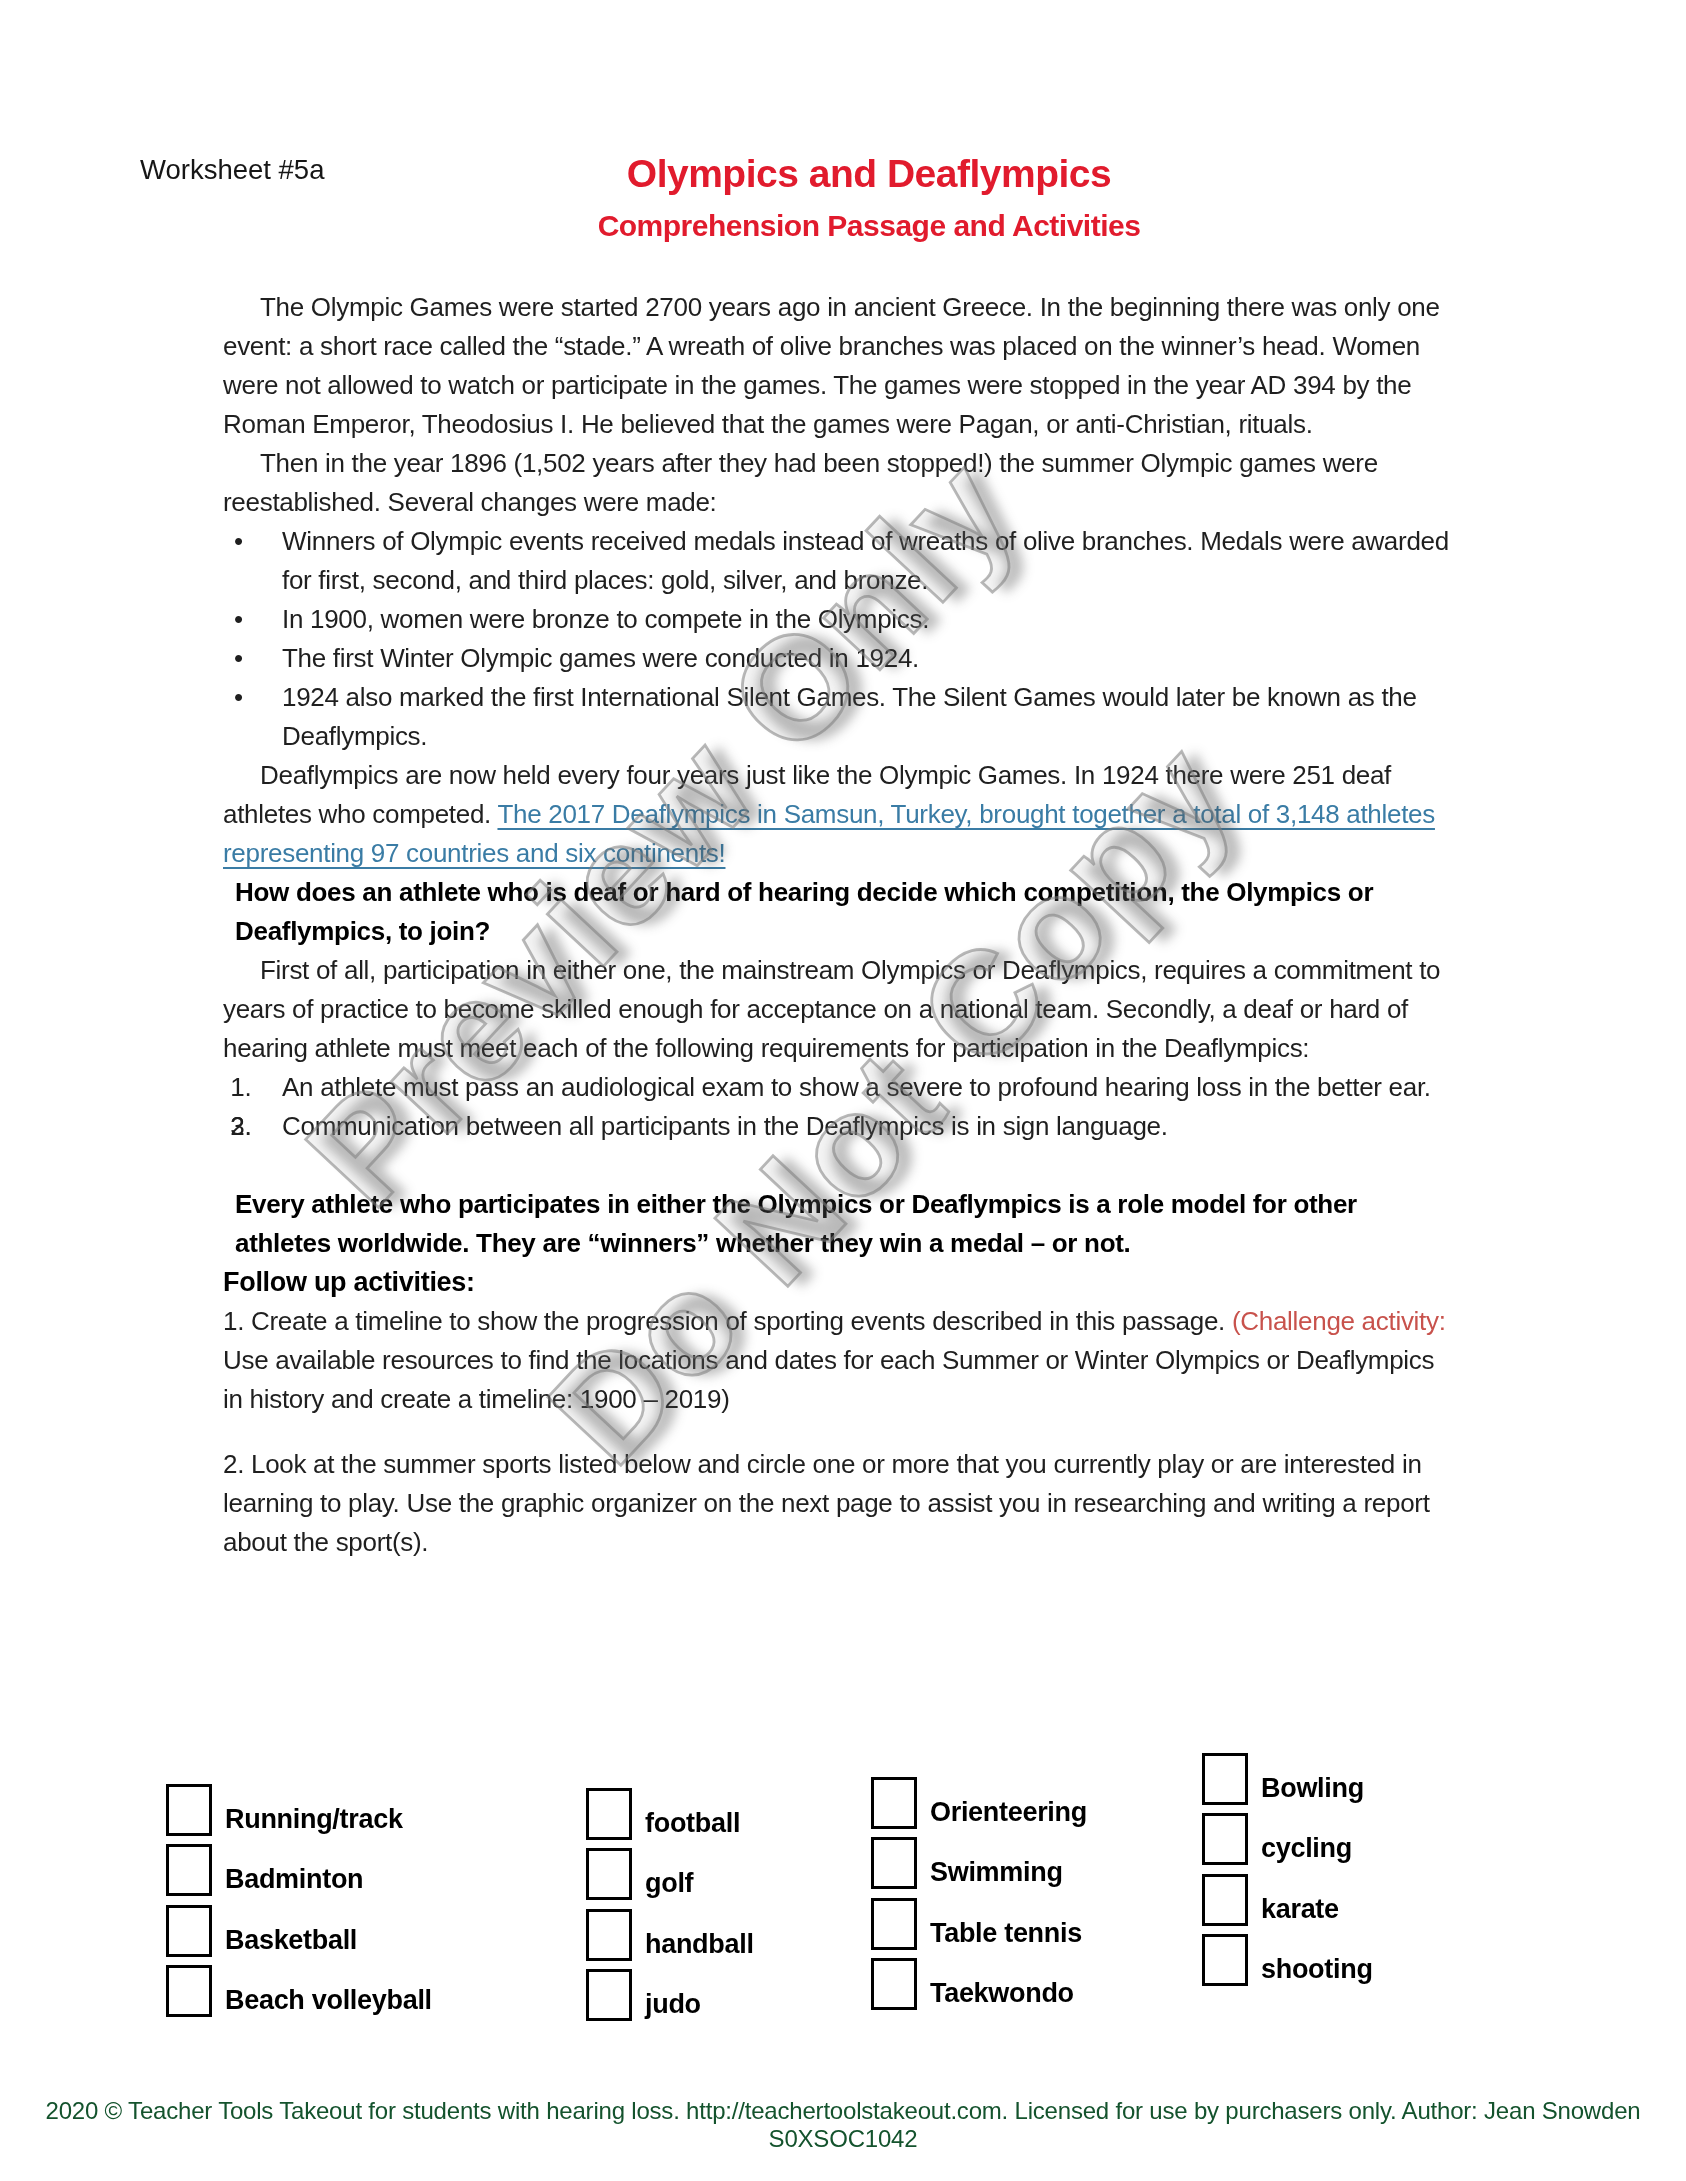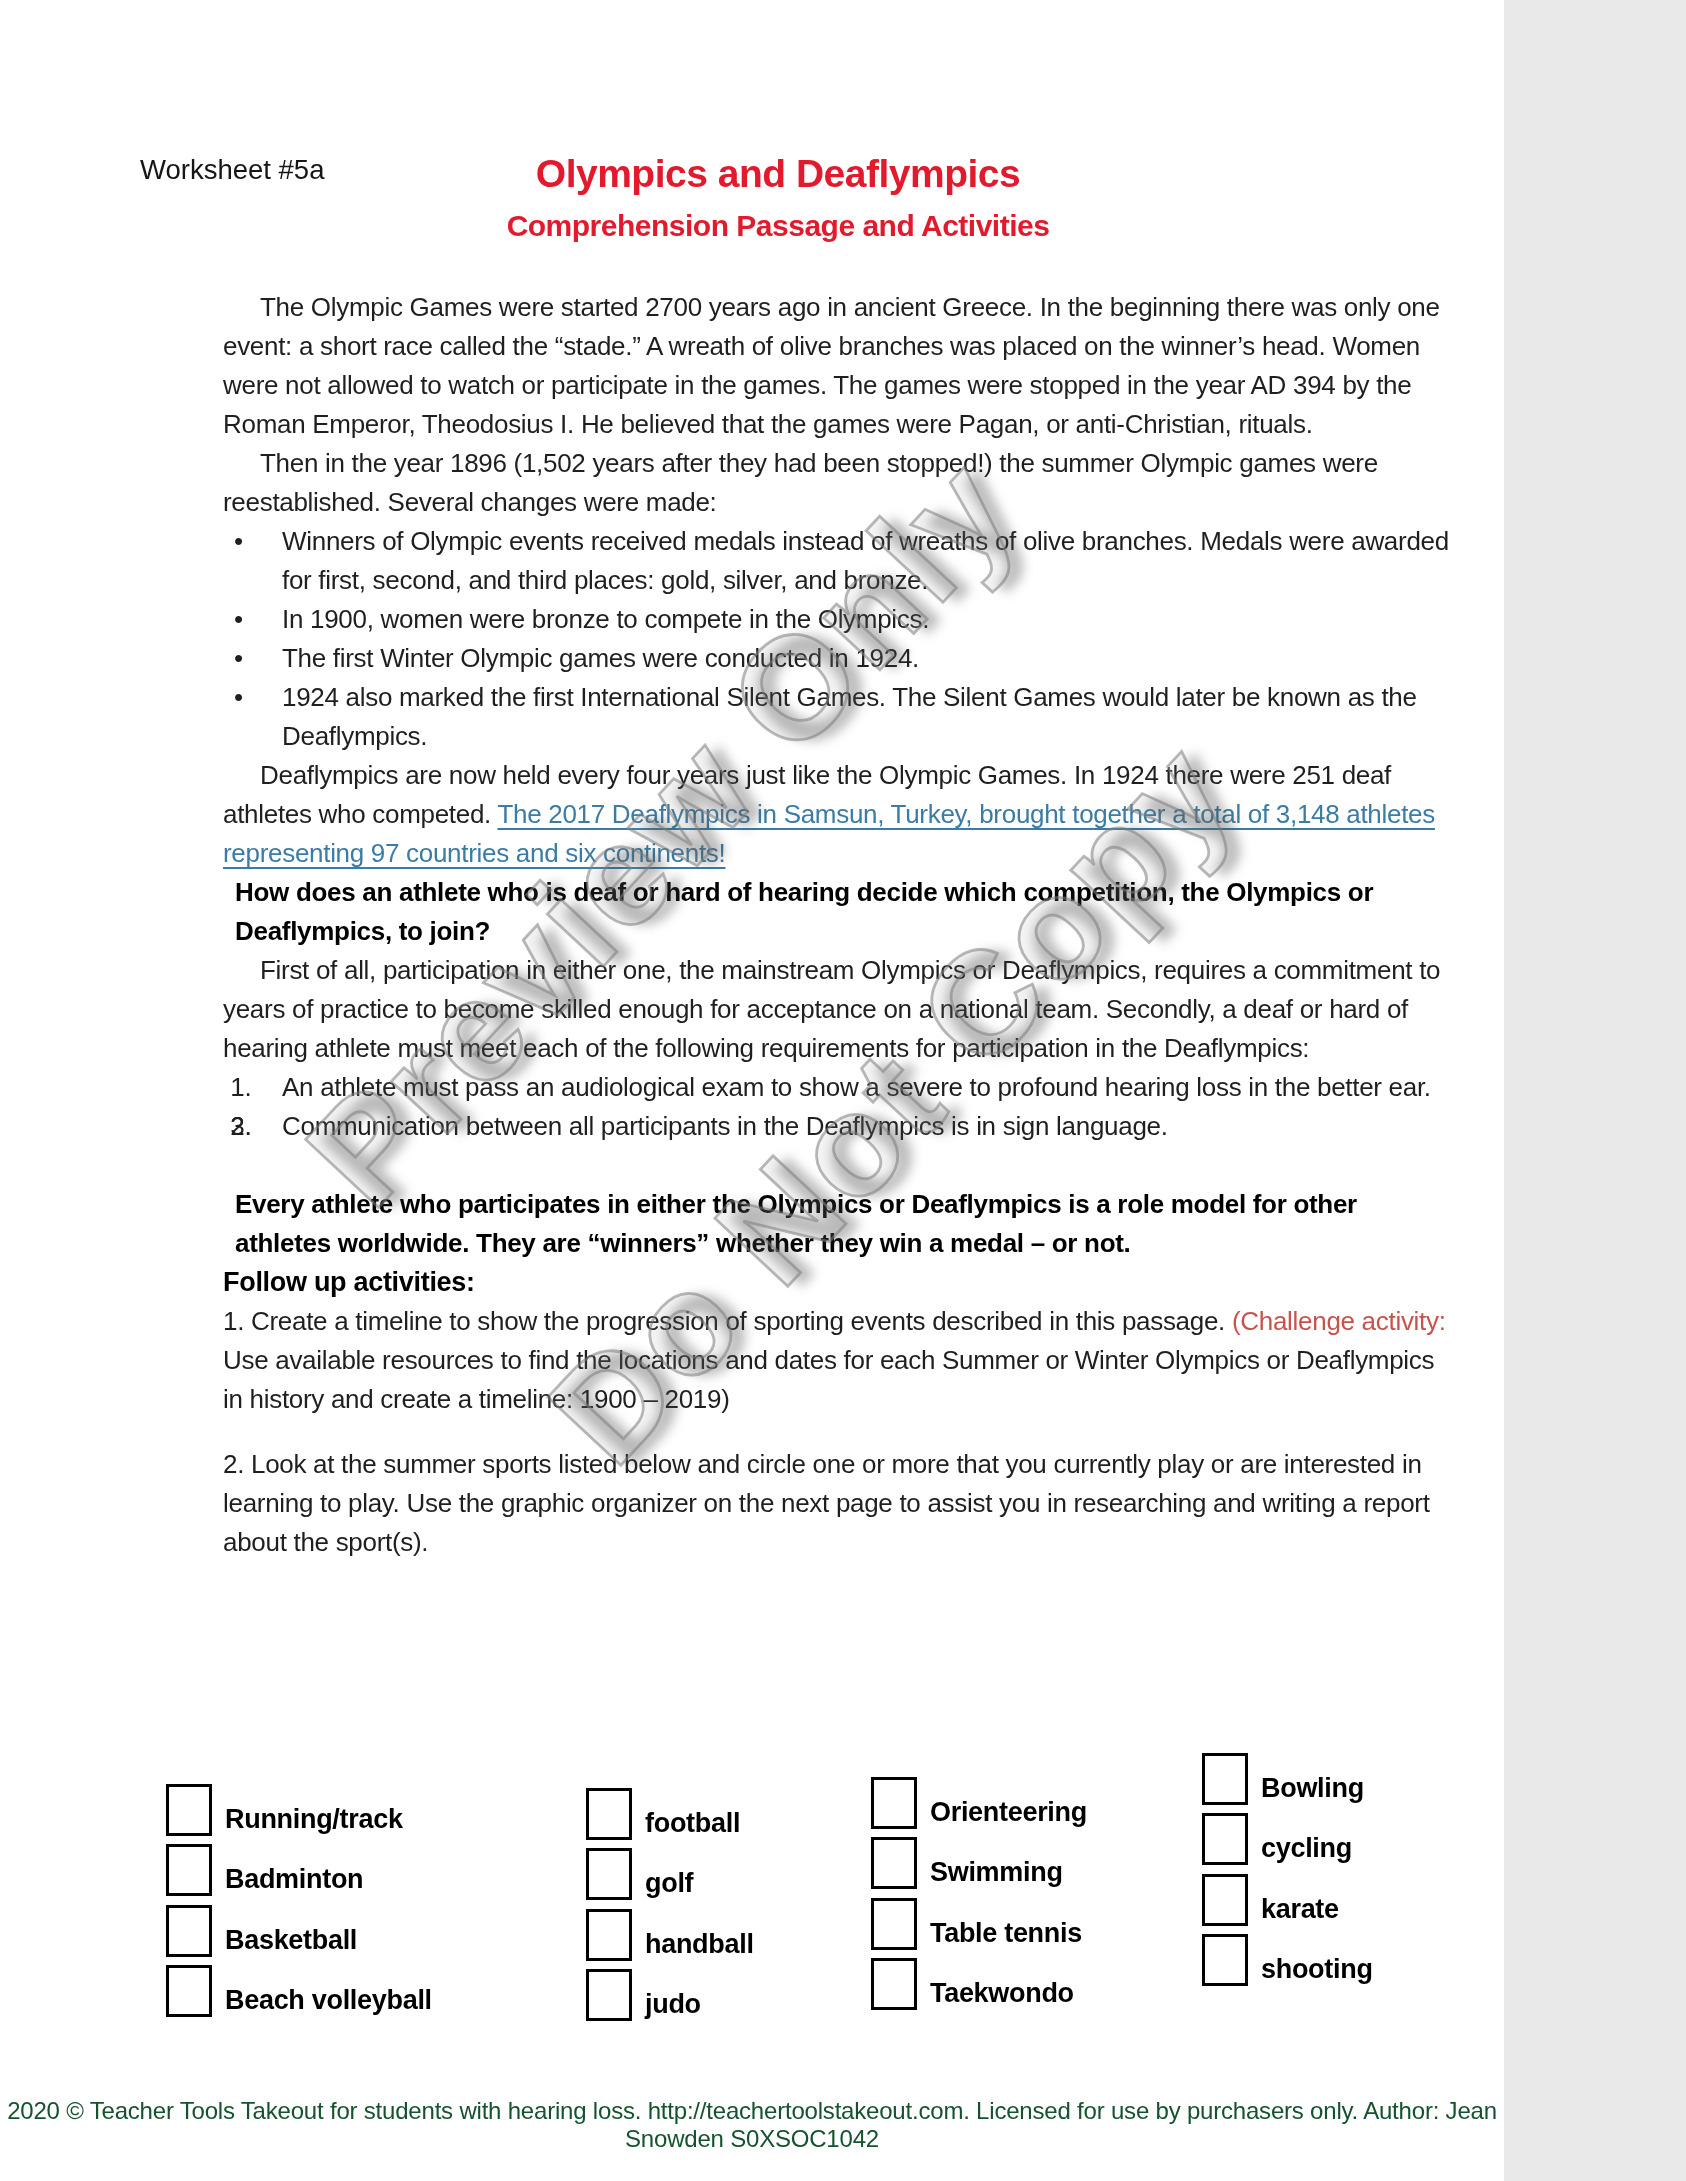--- a/index.html
+++ b/index.html
@@ -1,18 +1,18 @@
 <!DOCTYPE html>
 <html style="font-size:14.7px"><head>
 <meta charset="utf-8">
 <style>
   html,body { margin:0; padding:0; background:#e9e9e9; }
   .page {
     position:relative;
-    width:1504px; height:2182px;
+    width:1686px; height:2182px;
     background:#ffffff;
     font-family:"Liberation Sans", sans-serif;
     color:#1f1f1f;
     overflow:hidden;
   }
 
   
   .worksheet-label {
     position:absolute; left:140px; top:154px;
     font-size:27.5px; color:#161616;

